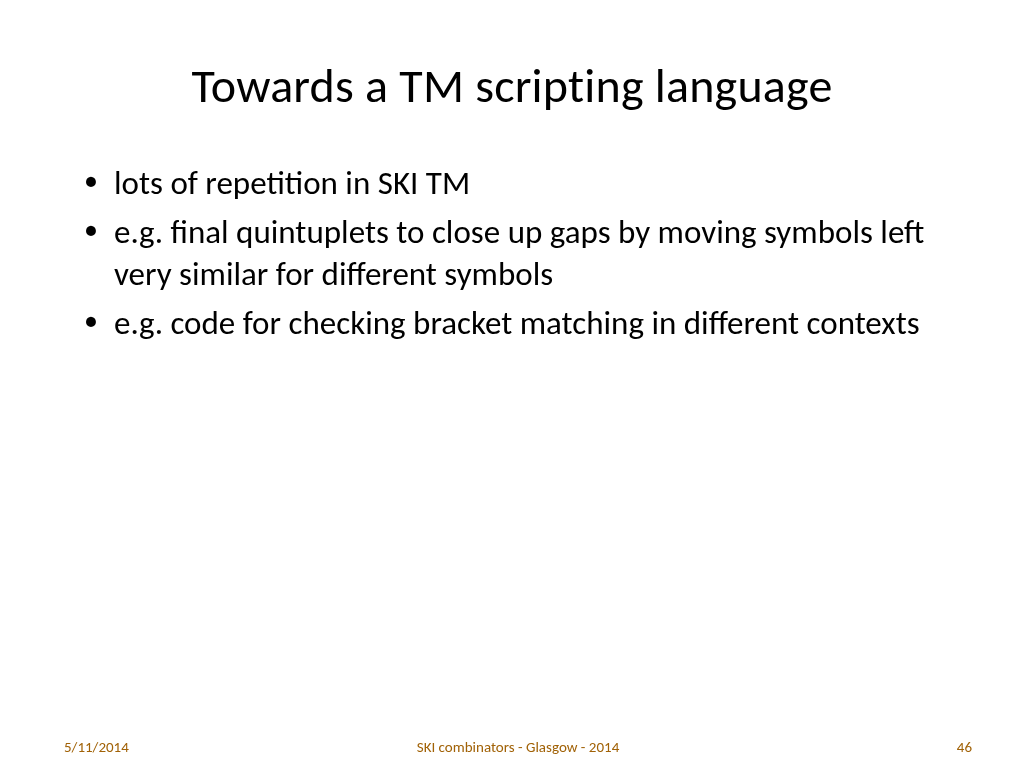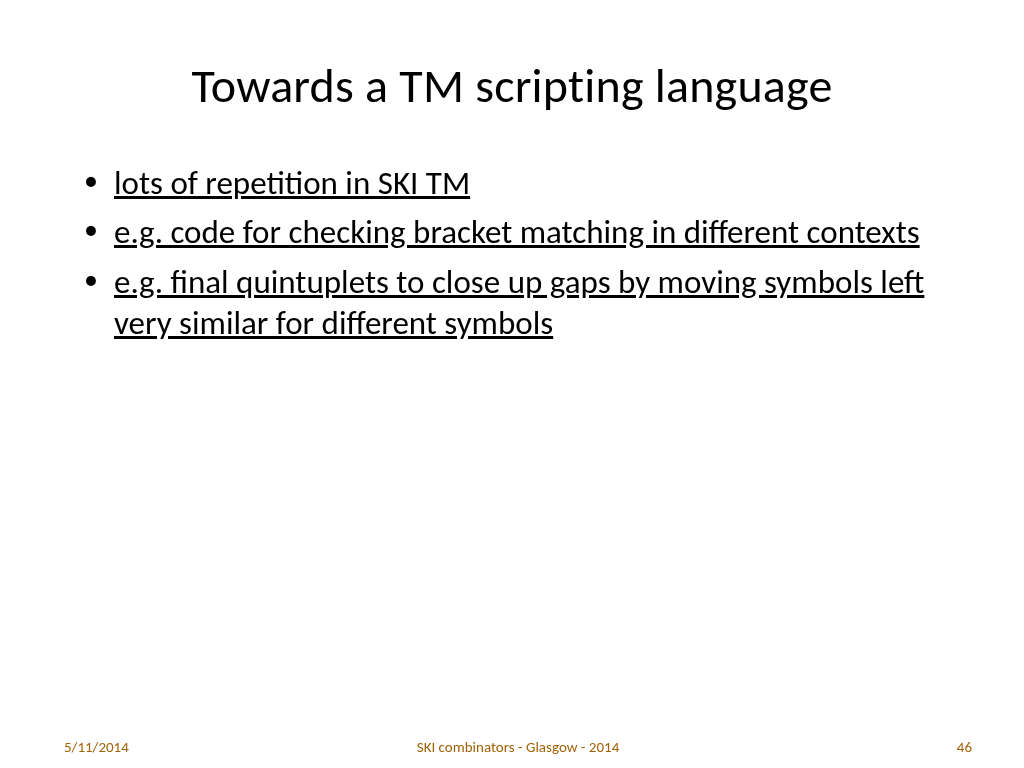--- a/index.html
+++ b/index.html
@@ -25,21 +25,20 @@
     .title {
       font-size: 48px;
       font-weight: 400;
       color: #000000;
       text-align: center;
       margin-bottom: 48px;
       letter-spacing: 0.2px;
     }
     .content {
       padding-left: 12px;
-      text-decoration: underline;
     }
     .bullet-list {
       list-style: none;
     }
     .bullet-item {
       font-size: 33px;
       color: #000000;
       line-height: 1.25;
       margin-bottom: 8px;
       padding-left: 32px;
@@ -78,22 +77,22 @@
     }
   </style>
 </head>
 <body>
 
 <div class="slide">
   <h1 class="title">Towards a TM scripting language</h1>
   <div class="content">
     <ul class="bullet-list">
       <li class="bullet-item">lots of repetition in SKI TM</li>
+      <li class="bullet-item">e.g. final quintuplets to close up gaps by moving symbols left very similar for different symbols</li>
       <li class="bullet-item">e.g. code for checking bracket matching in different contexts</li>
-      <li class="bullet-item">e.g. final quintuplets to close up gaps by moving symbols left very similar for different symbols</li>
     </ul>
   </div>
   <div class="footer">
     <span class="footer-left">5/11/2014</span>
     <span class="footer-center">SKI combinators - Glasgow - 2014</span>
     <span class="footer-right">46</span>
   </div>
 </div>
 
 </body></html>

